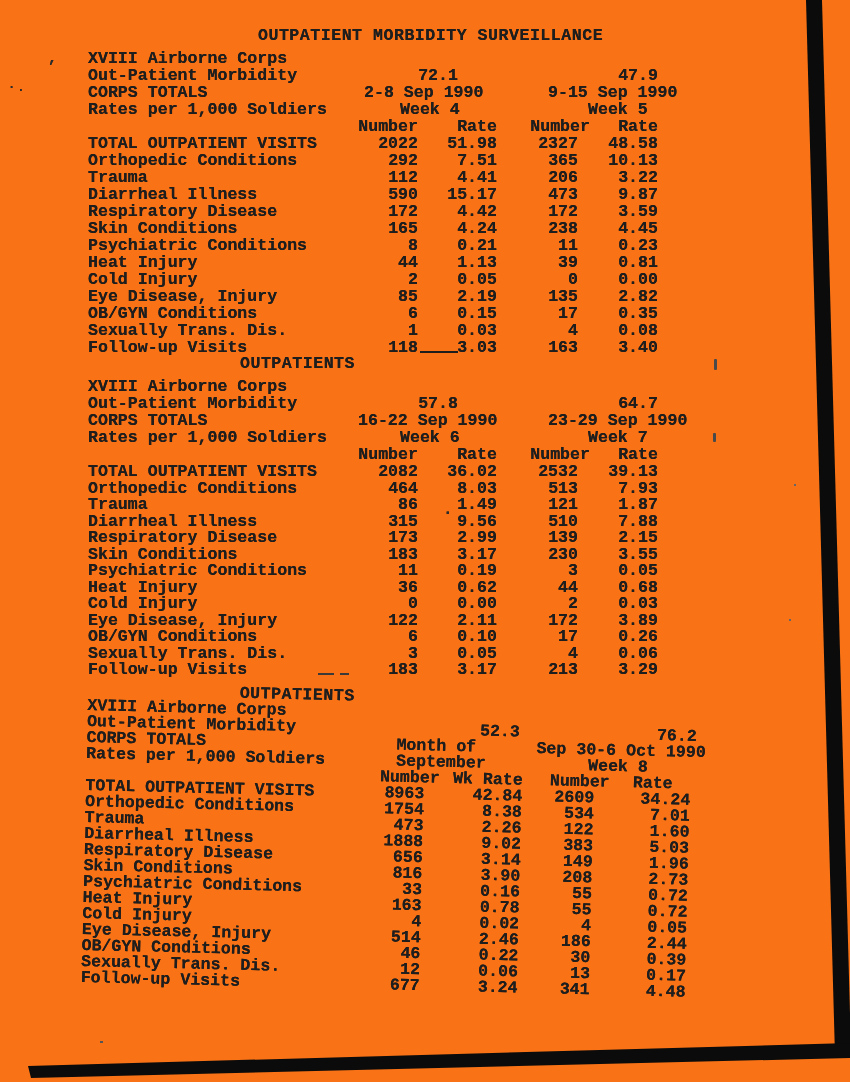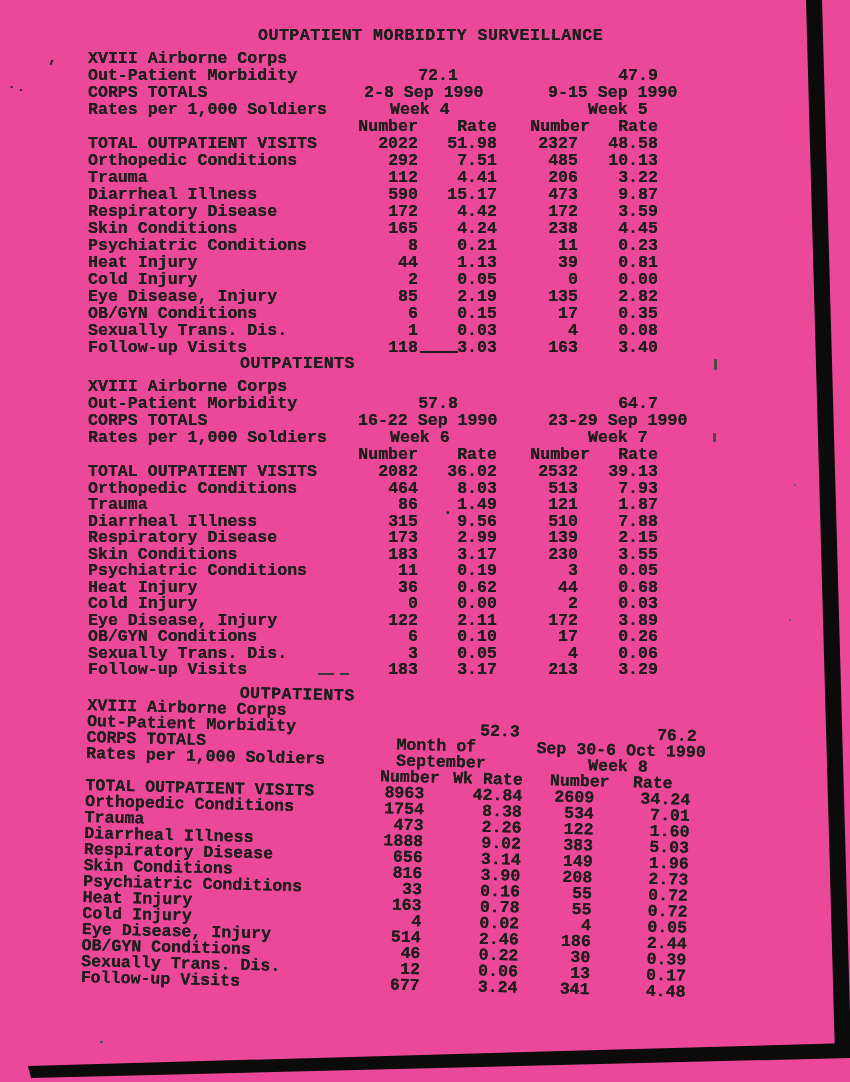--- a/index.html
+++ b/index.html
@@ -1,17 +1,17 @@
 <!DOCTYPE html>
 <html><head>
 <meta charset="utf-8">
 <style>
   html,body{margin:0;padding:0;background:#ffffff;}
   .page{
-    position:relative;width:850px;height:1082px;background:#ec4899;overflow:hidden;
+    position:relative;width:850px;height:1082px;background:#f97316;overflow:hidden;
     font-family:"Liberation Mono","DejaVu Sans Mono",monospace;
     font-weight:700;color:#1e1e1e;font-size:16.6px;line-height:17px;
     text-shadow:0 0 .4px currentColor;
   }
   .sec{position:absolute;left:88px;width:660px;}
   .sec1{top:27px}
   .sec2{top:355px}
   .sec3{top:681px;transform:rotate(1.4deg);transform-origin:0 0;}
   .ln{position:relative;height:17px;white-space:pre;}
   .sec3 .ln{height:16px;}
@@ -30,21 +30,21 @@
   .sec1 .m2,.sec2 .m2{left:450px}
   .sec3 .c1{left:219px}
   .sec3 .c2{left:317px}
   .sec3 .c3{left:389px}
   .sec3 .c4{left:485px}
   .sec3 .m1{left:313px}
   .sec3 .m2{left:490px}
   .d1,.d2,.w1,.w2{position:absolute;white-space:pre;}
   .sec1 .d1{left:276px}.sec2 .d1{left:270px}.sec3 .d1{left:310px}
   .sec1 .d2,.sec2 .d2{left:460px}.sec3 .d2{left:450px}
-  .sec1 .w1,.sec2 .w1{left:302px}.sec3 .w1{left:310px}
+  .sec1 .w1,.sec2 .w1{left:312px}.sec3 .w1{left:310px}
   .sec1 .w2,.sec2 .w2{left:500px}.sec3 .w2{left:502px}
   .sec1 .hdr .c3,.sec2 .hdr .c3{transform:translateX(12px)}
   .sec3 .hdr .c1,.sec3 .hdr .c3{transform:translateX(15px)}
   .sec3 .hdr .c4{transform:translateX(-18px)}
   .edge{position:absolute;inset:0;background:#0b0b0b;pointer-events:none;}
   .edge-right{clip-path:polygon(806px 0px,822px 0px,851px 1050px,835px 1056px);}
   .edge-bottom{clip-path:polygon(28px 1066px,850px 1043px,850px 1058px,31px 1078px);}
   .art{position:absolute;color:#2b2b2b;}
   .art-rect{position:absolute;background:#1d1d1d;}
 </style>
@@ -55,21 +55,21 @@
   <div id="sections-root">
       <section class="sec sec1">
     <div class="ln head-line"><span class="heading">OUTPATIENT MORBIDITY SURVEILLANCE</span></div>
     <div class="ln"><span class="lab">XVIII Airborne Corps</span></div>
     <div class="ln"><span class="lab">Out-Patient Morbidity</span><span class="m1">72.1</span><span class="m2">47.9</span></div>
     <div class="ln"><span class="lab">CORPS TOTALS</span><span class="d1">2-8 Sep 1990</span><span class="d2">9-15 Sep 1990</span></div>
     <div class="ln"><span class="lab">Rates per 1,000 Soldiers</span><span class="w1">Week 4</span><span class="w2">Week 5</span></div>
     <div class="ln hdr"><span class="c1">Number</span><span class="c2">Rate</span><span class="c3">Number</span><span class="c4">Rate</span></div>
     <div class="rows">
           <div class="ln"><span class="lab">TOTAL OUTPATIENT VISITS</span><span class="c1">2022</span><span class="c2">51.98</span><span class="c3">2327</span><span class="c4">48.58</span></div>
-          <div class="ln"><span class="lab">Orthopedic Conditions</span><span class="c1">292</span><span class="c2">7.51</span><span class="c3">485</span><span class="c4">10.13</span></div>
+          <div class="ln"><span class="lab">Orthopedic Conditions</span><span class="c1">292</span><span class="c2">7.51</span><span class="c3">365</span><span class="c4">10.13</span></div>
           <div class="ln"><span class="lab">Trauma</span><span class="c1">112</span><span class="c2">4.41</span><span class="c3">206</span><span class="c4">3.22</span></div>
           <div class="ln"><span class="lab">Diarrheal Illness</span><span class="c1">590</span><span class="c2">15.17</span><span class="c3">473</span><span class="c4">9.87</span></div>
           <div class="ln"><span class="lab">Respiratory Disease</span><span class="c1">172</span><span class="c2">4.42</span><span class="c3">172</span><span class="c4">3.59</span></div>
           <div class="ln"><span class="lab">Skin Conditions</span><span class="c1">165</span><span class="c2">4.24</span><span class="c3">238</span><span class="c4">4.45</span></div>
           <div class="ln"><span class="lab">Psychiatric Conditions</span><span class="c1">8</span><span class="c2">0.21</span><span class="c3">11</span><span class="c4">0.23</span></div>
           <div class="ln"><span class="lab">Heat Injury</span><span class="c1">44</span><span class="c2">1.13</span><span class="c3">39</span><span class="c4">0.81</span></div>
           <div class="ln"><span class="lab">Cold Injury</span><span class="c1">2</span><span class="c2">0.05</span><span class="c3">0</span><span class="c4">0.00</span></div>
           <div class="ln"><span class="lab">Eye Disease, Injury</span><span class="c1">85</span><span class="c2">2.19</span><span class="c3">135</span><span class="c4">2.82</span></div>
           <div class="ln"><span class="lab">OB/GYN Conditions</span><span class="c1">6</span><span class="c2">0.15</span><span class="c3">17</span><span class="c4">0.35</span></div>
           <div class="ln"><span class="lab">Sexually Trans. Dis.</span><span class="c1">1</span><span class="c2">0.03</span><span class="c3">4</span><span class="c4">0.08</span></div>

